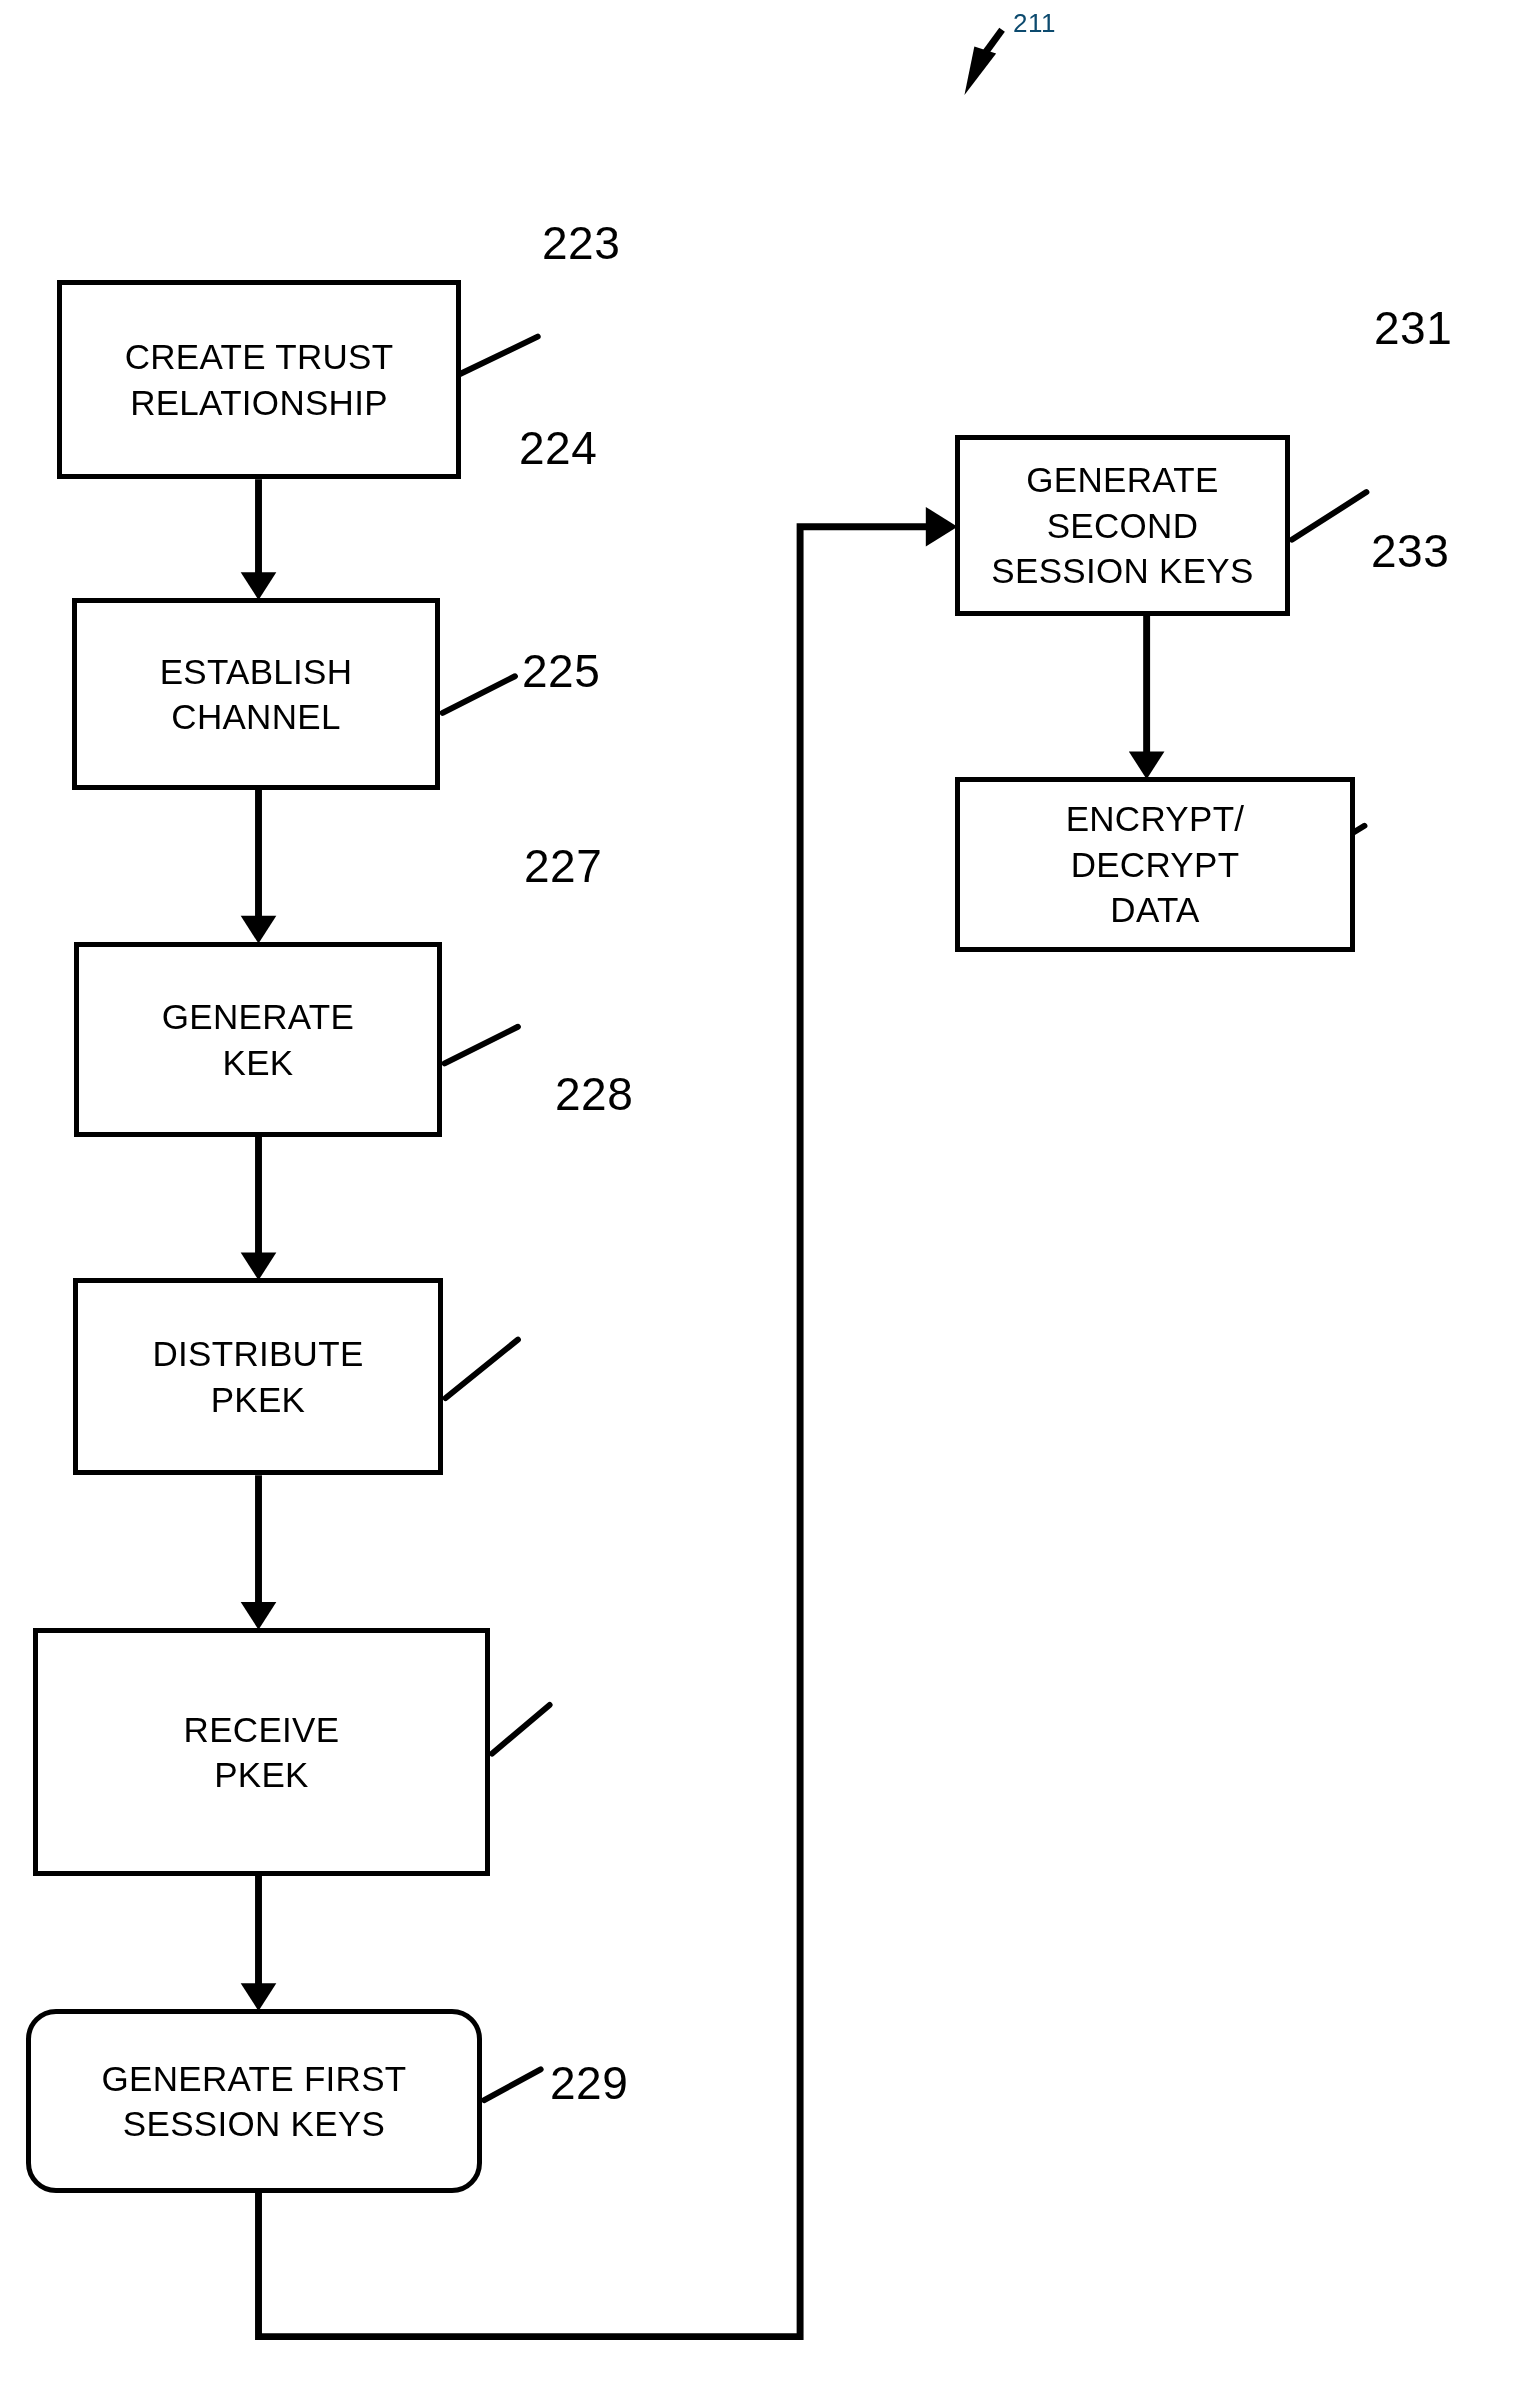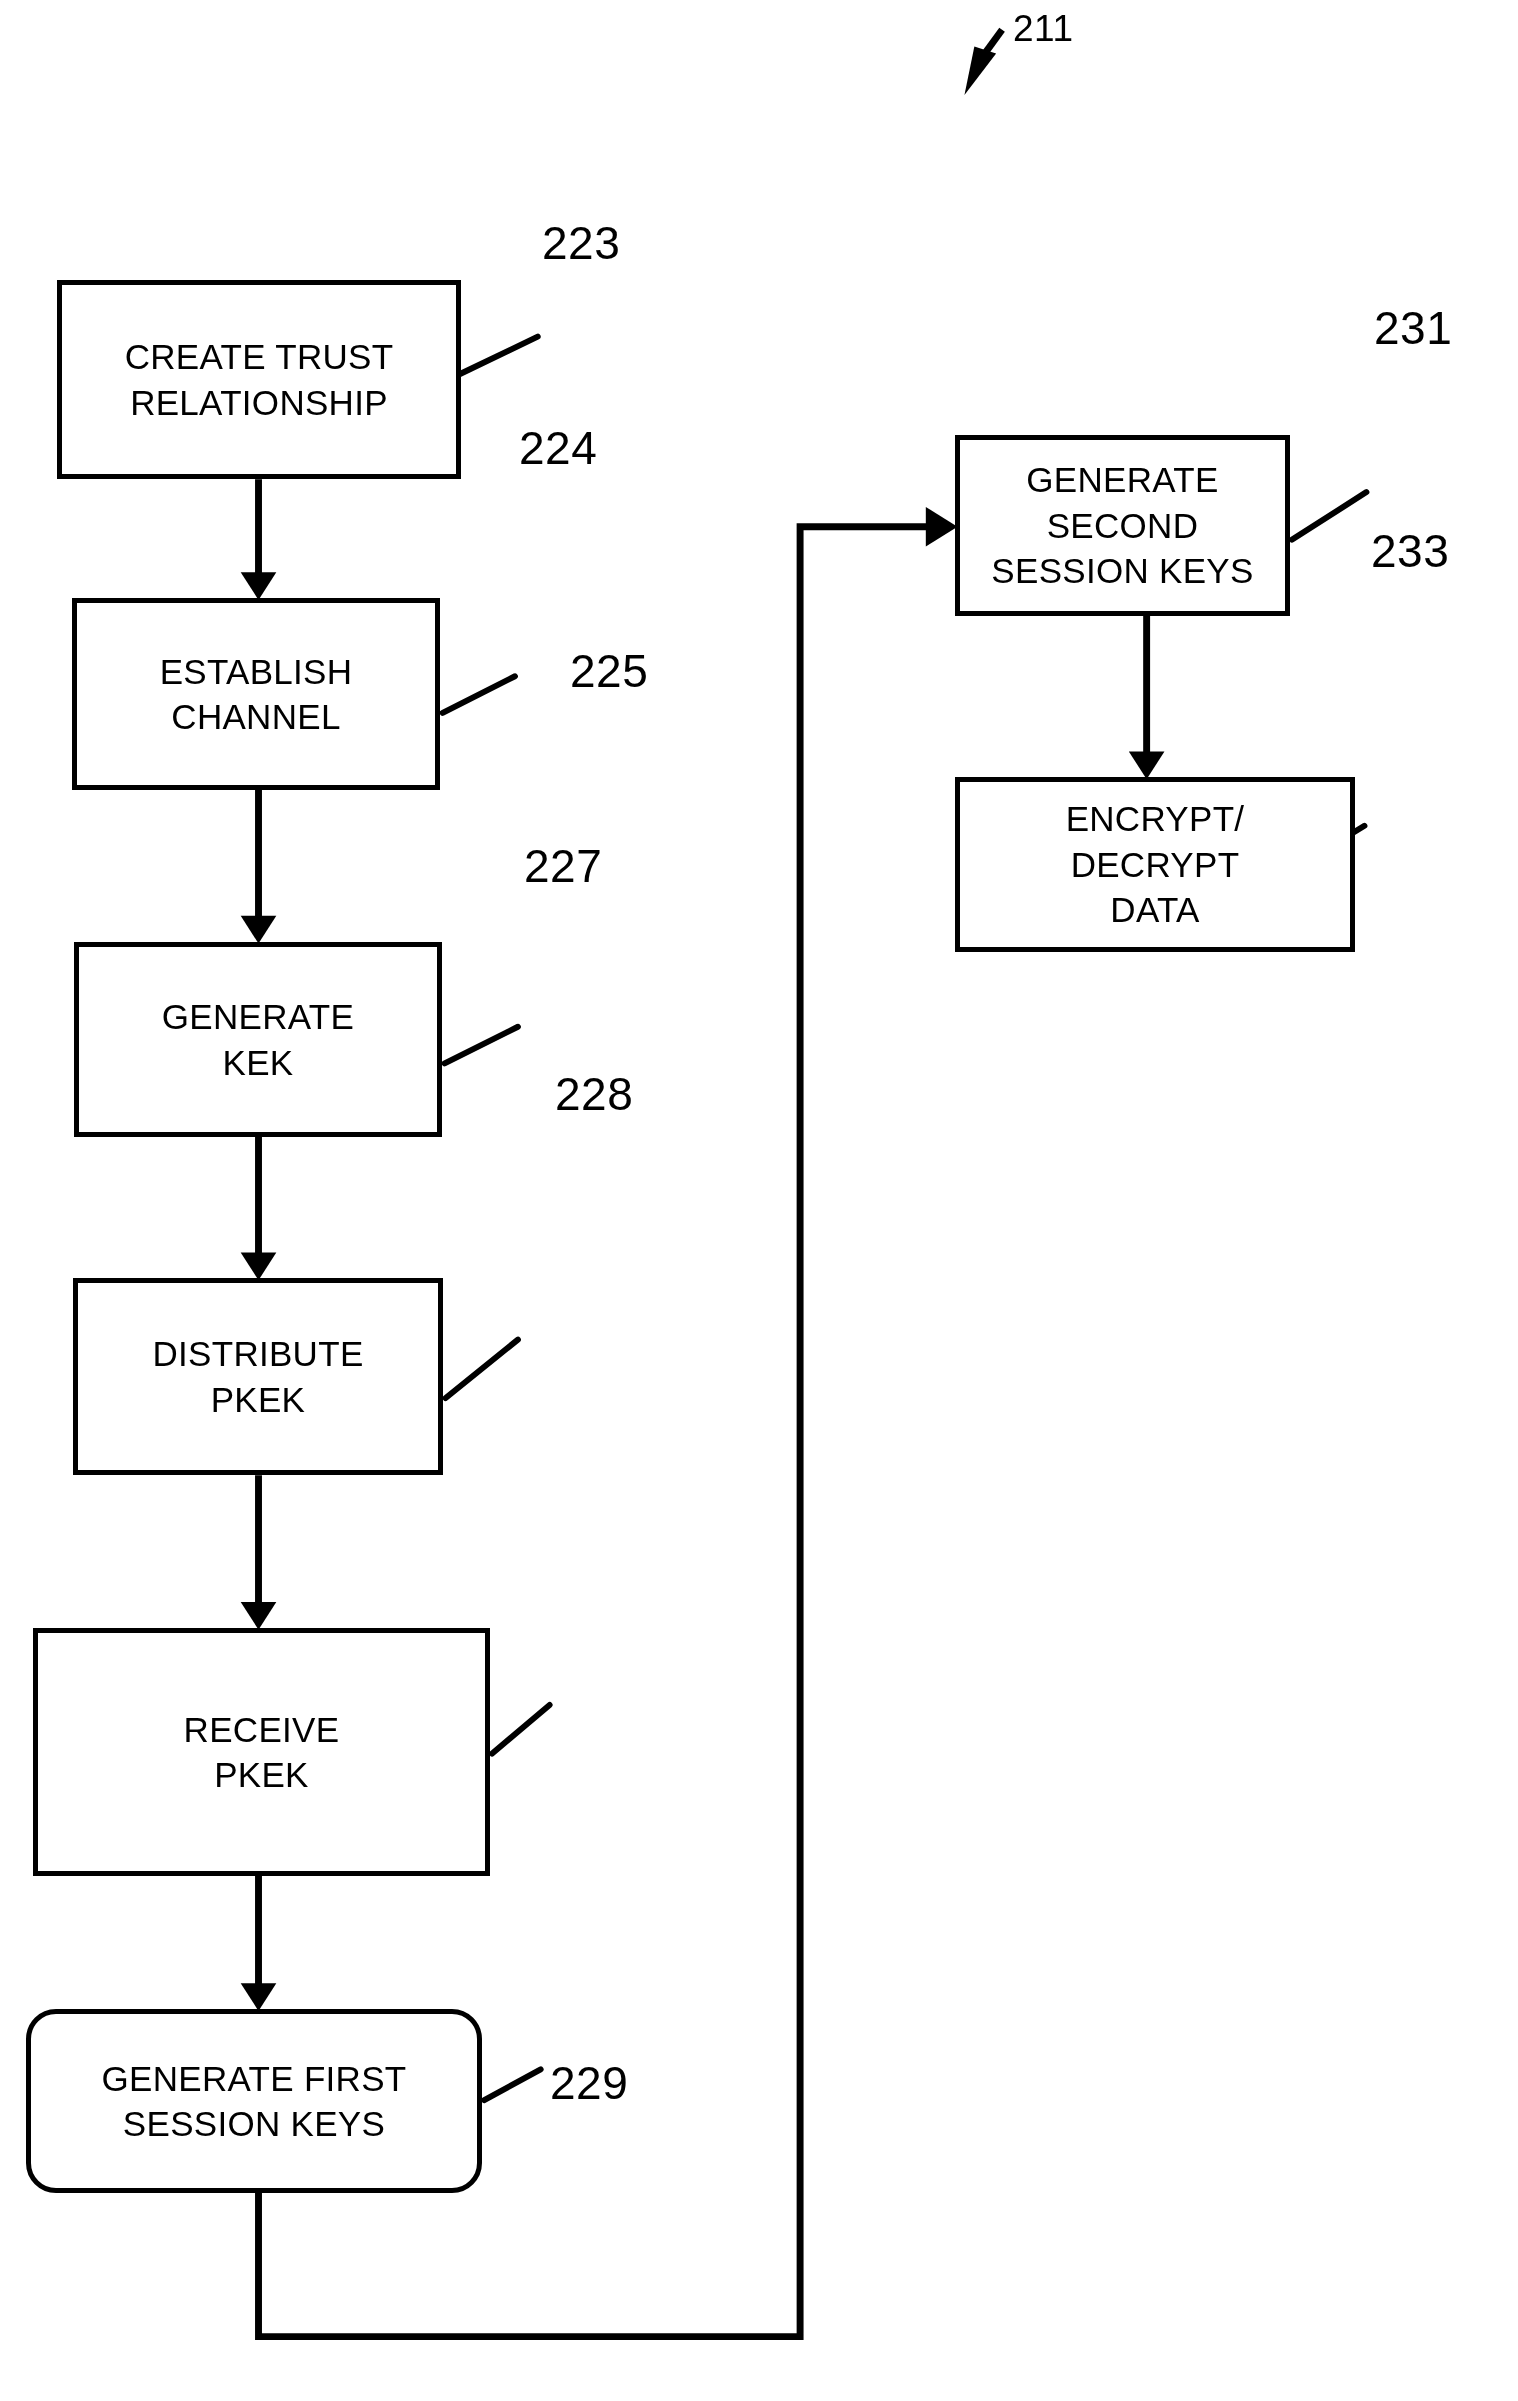--- a/index.html
+++ b/index.html
@@ -44,22 +44,22 @@
   .ref-num {
     position: absolute;
     font-size: 46px;
     color: #000000;
     letter-spacing: 0.5px;
     white-space: nowrap;
     font-weight: 400;
   }
   .fig-num {
     position: absolute;
-    font-size: 37px;
-    color: #000000;
+    font-size: 26px;
+    color: #0c4a6e;
     letter-spacing: 0.5px;
     white-space: nowrap;
     font-weight: 400;
   }
 </style>
 </head>
 <body>
 
 <div id="figure-root">
 
@@ -173,21 +173,21 @@
   </div>
 
   <div class="node-box" style="left:955px; top:777px; width:400px; height:175px;">
     <div class="node-label">ENCRYPT/
 DECRYPT
 DATA</div>
   </div>
 
   <div class="ref-num" style="left:542px; top:216px;">223</div>
   <div class="ref-num" style="left:519px; top:421px;">224</div>
-  <div class="ref-num" style="left:522px; top:644px;margin-left:48px;">225</div>
+  <div class="ref-num" style="left:522px; top:644px;">225</div>
   <div class="ref-num" style="left:524px; top:839px;">227</div>
   <div class="ref-num" style="left:555px; top:1067px;">228</div>
   <div class="ref-num" style="left:550px; top:2056px;">229</div>
   <div class="ref-num" style="left:1374px; top:301px;">231</div>
   <div class="ref-num" style="left:1371px; top:524px;">233</div>
 
   <div class="fig-num" style="left:1013px; top:8px;">211</div>
 
 </div>
 

